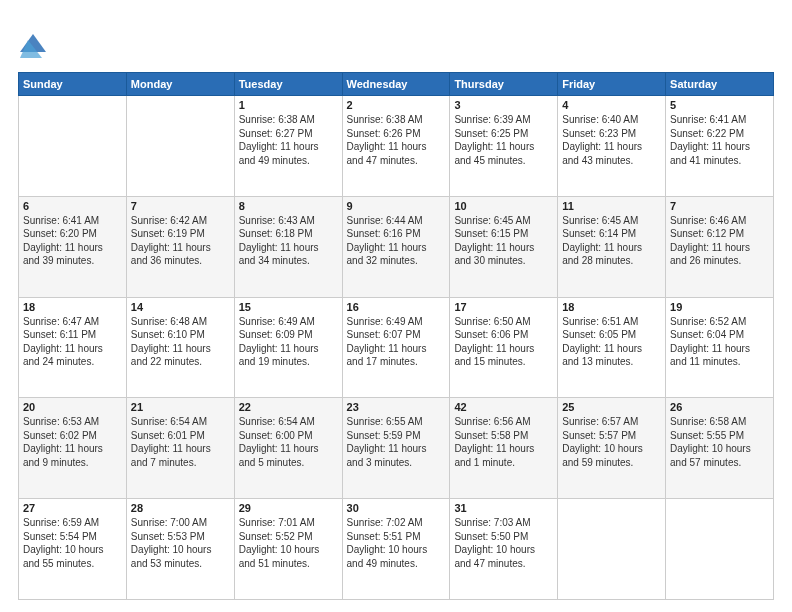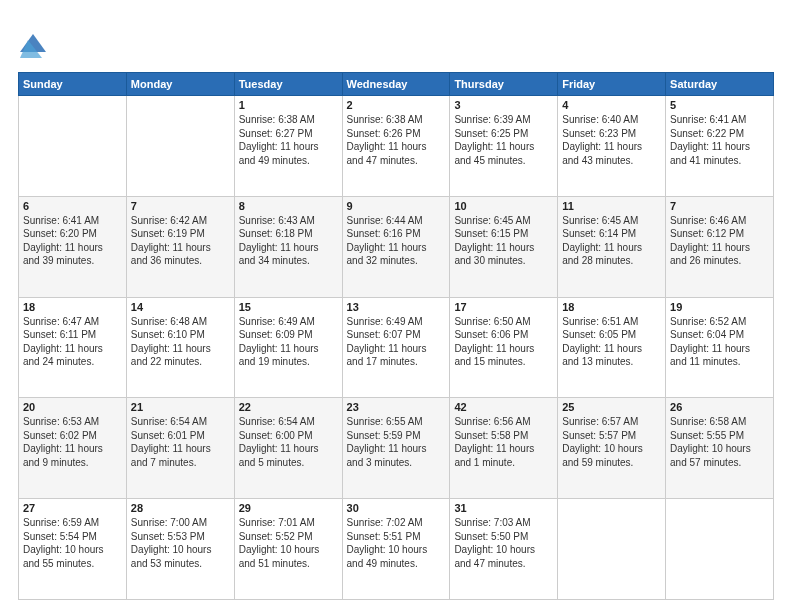--- a/index.html
+++ b/index.html
@@ -152,21 +152,21 @@
           <td><span class="day-num">8</span><span class="cell-text">Sunrise: 6:43 AM<br>Sunset: 6:18 PM<br>Daylight: 11 hours and 34 minutes.</span></td>
           <td><span class="day-num">9</span><span class="cell-text">Sunrise: 6:44 AM<br>Sunset: 6:16 PM<br>Daylight: 11 hours and 32 minutes.</span></td>
           <td><span class="day-num">10</span><span class="cell-text">Sunrise: 6:45 AM<br>Sunset: 6:15 PM<br>Daylight: 11 hours and 30 minutes.</span></td>
           <td><span class="day-num">11</span><span class="cell-text">Sunrise: 6:45 AM<br>Sunset: 6:14 PM<br>Daylight: 11 hours and 28 minutes.</span></td>
           <td><span class="day-num">7</span><span class="cell-text">Sunrise: 6:46 AM<br>Sunset: 6:12 PM<br>Daylight: 11 hours and 26 minutes.</span></td>
         </tr>
         <tr>
           <td><span class="day-num">18</span><span class="cell-text">Sunrise: 6:47 AM<br>Sunset: 6:11 PM<br>Daylight: 11 hours and 24 minutes.</span></td>
           <td><span class="day-num">14</span><span class="cell-text">Sunrise: 6:48 AM<br>Sunset: 6:10 PM<br>Daylight: 11 hours and 22 minutes.</span></td>
           <td><span class="day-num">15</span><span class="cell-text">Sunrise: 6:49 AM<br>Sunset: 6:09 PM<br>Daylight: 11 hours and 19 minutes.</span></td>
-          <td><span class="day-num">13</span><span class="cell-text">Sunrise: 6:49 AM<br>Sunset: 6:07 PM<br>Daylight: 11 hours and 17 minutes.</span></td>
+          <td><span class="day-num">16</span><span class="cell-text">Sunrise: 6:49 AM<br>Sunset: 6:07 PM<br>Daylight: 11 hours and 17 minutes.</span></td>
           <td><span class="day-num">17</span><span class="cell-text">Sunrise: 6:50 AM<br>Sunset: 6:06 PM<br>Daylight: 11 hours and 15 minutes.</span></td>
           <td><span class="day-num">18</span><span class="cell-text">Sunrise: 6:51 AM<br>Sunset: 6:05 PM<br>Daylight: 11 hours and 13 minutes.</span></td>
           <td><span class="day-num">19</span><span class="cell-text">Sunrise: 6:52 AM<br>Sunset: 6:04 PM<br>Daylight: 11 hours and 11 minutes.</span></td>
         </tr>
         <tr>
           <td><span class="day-num">20</span><span class="cell-text">Sunrise: 6:53 AM<br>Sunset: 6:02 PM<br>Daylight: 11 hours and 9 minutes.</span></td>
           <td><span class="day-num">21</span><span class="cell-text">Sunrise: 6:54 AM<br>Sunset: 6:01 PM<br>Daylight: 11 hours and 7 minutes.</span></td>
           <td><span class="day-num">22</span><span class="cell-text">Sunrise: 6:54 AM<br>Sunset: 6:00 PM<br>Daylight: 11 hours and 5 minutes.</span></td>
           <td><span class="day-num">23</span><span class="cell-text">Sunrise: 6:55 AM<br>Sunset: 5:59 PM<br>Daylight: 11 hours and 3 minutes.</span></td>
           <td><span class="day-num">42</span><span class="cell-text">Sunrise: 6:56 AM<br>Sunset: 5:58 PM<br>Daylight: 11 hours and 1 minute.</span></td>

